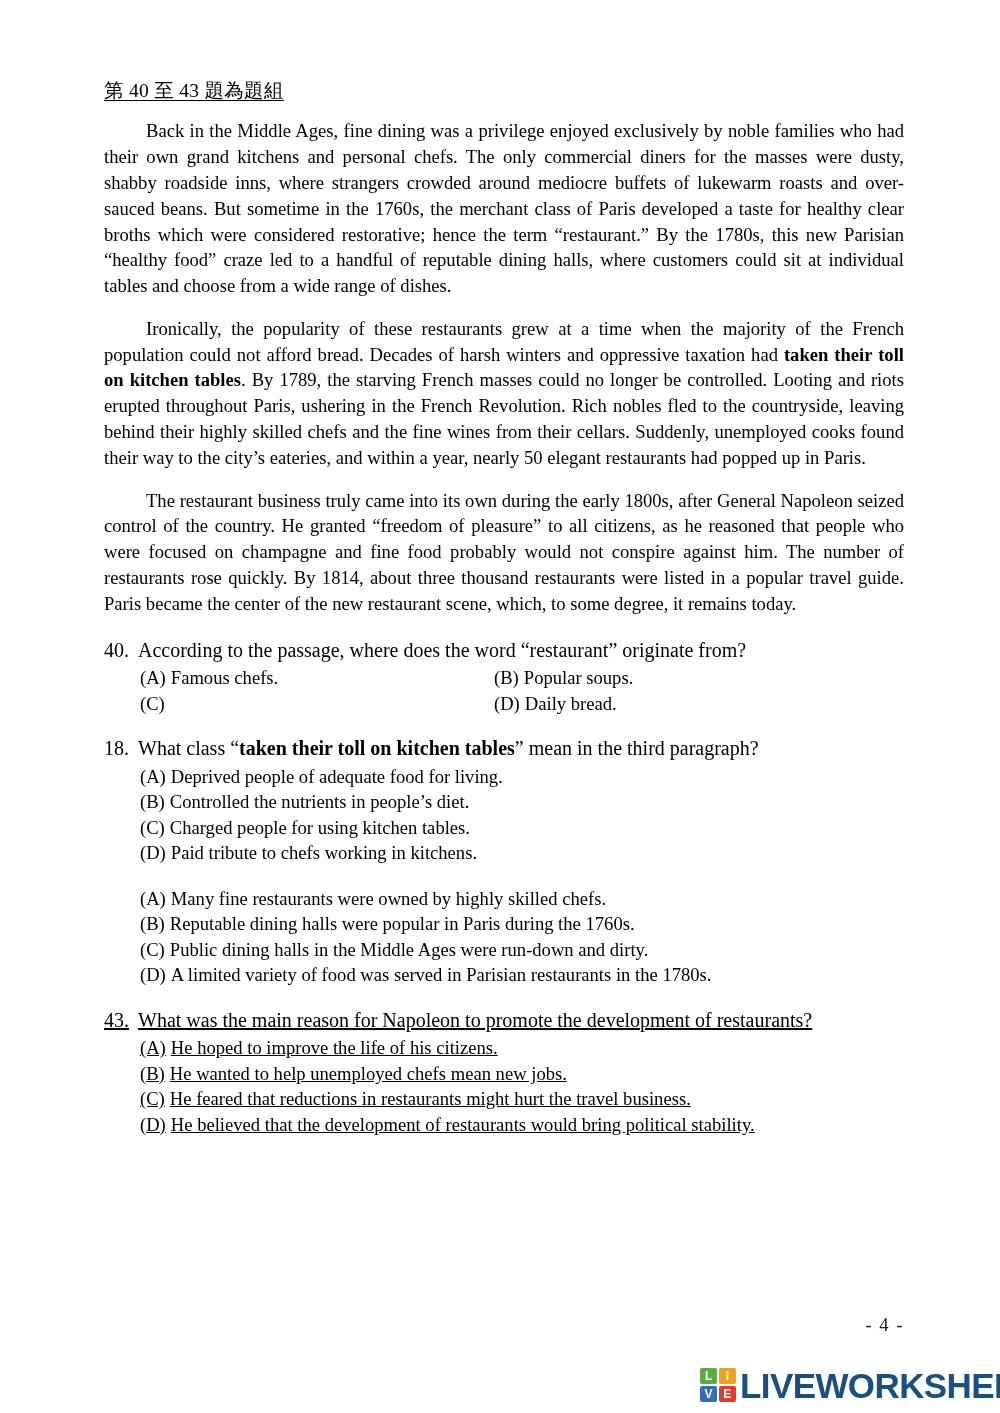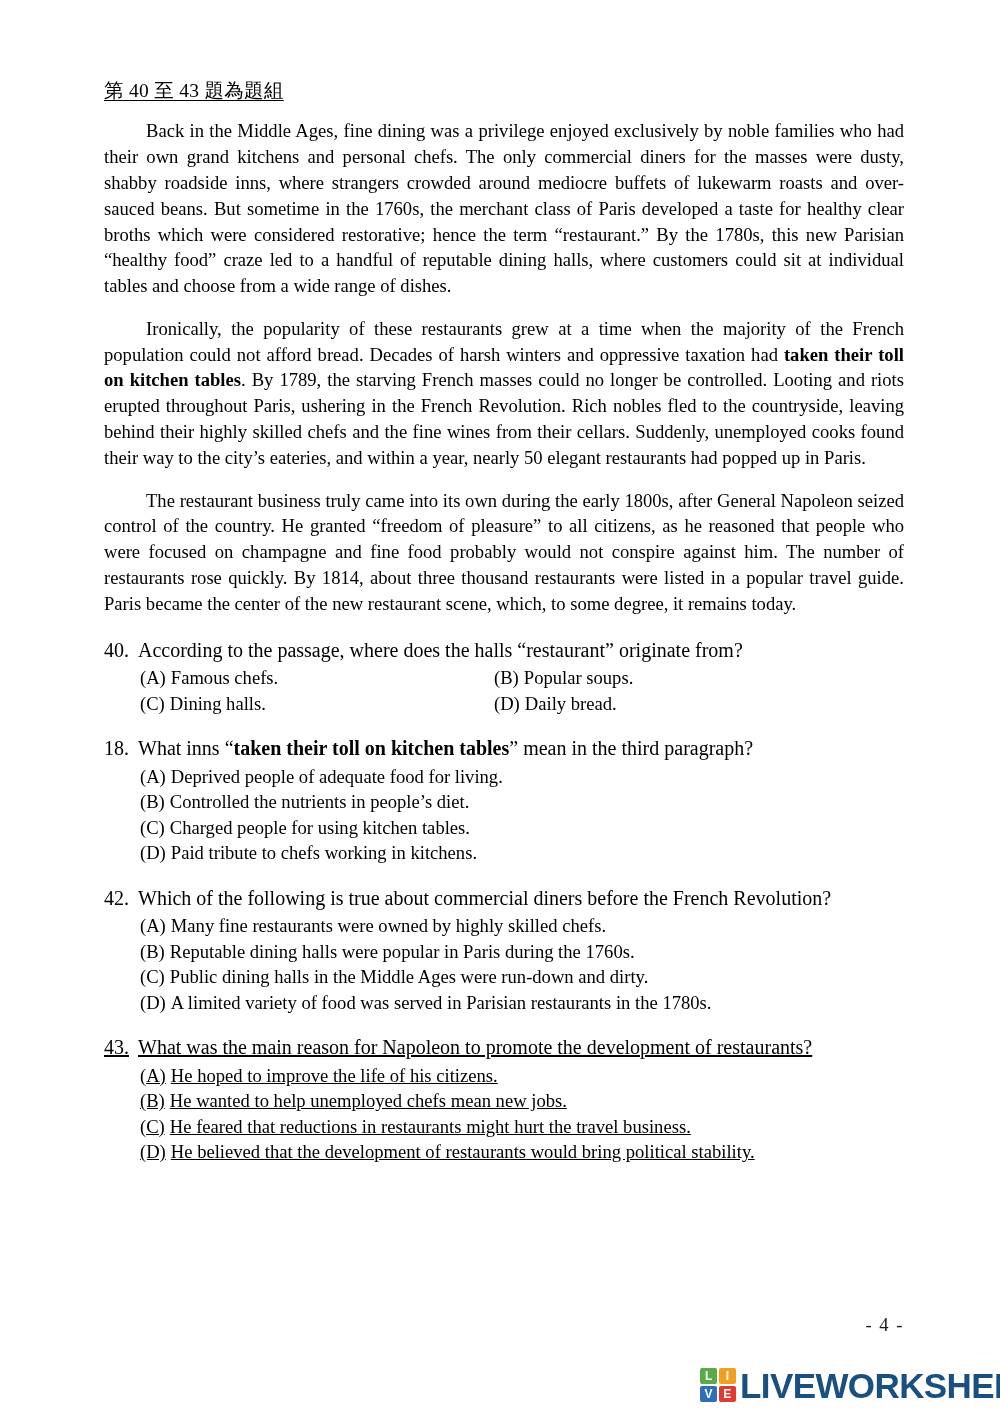--- a/index.html
+++ b/index.html
@@ -179,49 +179,48 @@
     <div class="passage">
         <div class="para"><span>Back in the Middle Ages, fine dining was a privilege enjoyed exclusively by noble families who had their own grand kitchens and personal chefs. The only commercial diners for the masses were dusty, shabby roadside inns, where strangers crowded around mediocre buffets of lukewarm roasts and over-sauced beans. But sometime in the 1760s, the merchant class of Paris developed a taste for healthy clear broths which were considered restorative; hence the term “restaurant.” By the 1780s, this new Parisian “healthy food” craze led to a handful of reputable dining halls, where customers could sit at individual tables and choose from a wide range of dishes.</span></div>
         <div class="para"><span>Ironically, the popularity of these restaurants grew at a time when the majority of the French population could not afford bread. Decades of harsh winters and oppressive taxation had </span><b>taken their toll on kitchen tables</b><span>. By 1789, the starving French masses could no longer be controlled. Looting and riots erupted throughout Paris, ushering in the French Revolution. Rich nobles fled to the countryside, leaving behind their highly skilled chefs and the fine wines from their cellars. Suddenly, unemployed cooks found their way to the city’s eateries, and within a year, nearly 50 elegant restaurants had popped up in Paris.</span></div>
         <div class="para"><span>The restaurant business truly came into its own during the early 1800s, after General Napoleon seized control of the country. He granted “freedom of pleasure” to all citizens, as he reasoned that people who were focused on champagne and fine food probably would not conspire against him. The number of restaurants rose quickly. By 1814, about three thousand restaurants were listed in a popular travel guide. Paris became the center of the new restaurant scene, which, to some degree, it remains today.</span></div>
       </div>
 
     <div class="questions">
         <div class="question-block">
           <div class="q-line">
             <div class="q-num">40.</div>
-            <div class="q-text"><span>According to the passage, where does the halls “restaurant” originate from?</span></div>
+            <div class="q-text"><span>According to the passage, where does the word “restaurant” originate from?</span></div>
           </div>
           <div class="options">
             <div class="opt-row two-col">
               <div class="opt">
                 <span class="opt-label">(A)</span>
                 <span class="opt-text">Famous chefs.</span>
               </div>
               <div class="opt">
                 <span class="opt-label">(B)</span>
                 <span class="opt-text">Popular soups.</span>
               </div>
             </div>
             <div class="opt-row two-col">
               <div class="opt">
                 <span class="opt-label">(C)</span>
-                <span class="opt-text">Dining halls.</span>
               </div>
               <div class="opt">
                 <span class="opt-label">(D)</span>
                 <span class="opt-text">Daily bread.</span>
               </div>
             </div>
           </div>
         </div>
         <div class="question-block">
           <div class="q-line">
             <div class="q-num">18.</div>
-            <div class="q-text"><span>What inns “</span><b>taken their toll on kitchen tables</b><span>” mean in the third paragraph?</span></div>
+            <div class="q-text"><span>What class “</span><b>taken their toll on kitchen tables</b><span>” mean in the third paragraph?</span></div>
           </div>
           <div class="options">
             <div class="opt-row one-col">
               <div class="opt">
                 <span class="opt-label">(A)</span>
                 <span class="opt-text">Deprived people of adequate food for living.</span>
               </div>
             </div>
             <div class="opt-row one-col">
               <div class="opt">
@@ -237,24 +236,20 @@
             </div>
             <div class="opt-row one-col">
               <div class="opt">
                 <span class="opt-label">(D)</span>
                 <span class="opt-text">Paid tribute to chefs working in kitchens.</span>
               </div>
             </div>
           </div>
         </div>
         <div class="question-block">
-          <div class="q-line">
-            <div class="q-num">42.</div>
-            <div class="q-text"><span>Which of the following is true about commercial diners before the French Revolution?</span></div>
-          </div>
           <div class="options">
             <div class="opt-row one-col">
               <div class="opt">
                 <span class="opt-label">(A)</span>
                 <span class="opt-text">Many fine restaurants were owned by highly skilled chefs.</span>
               </div>
             </div>
             <div class="opt-row one-col">
               <div class="opt">
                 <span class="opt-label">(B)</span>

